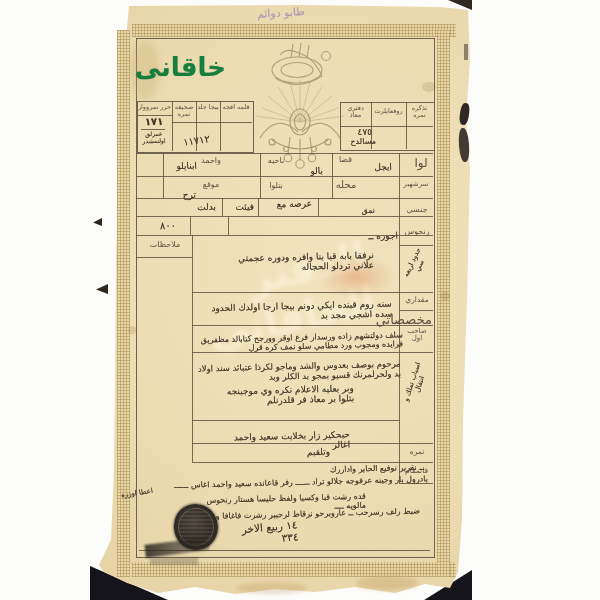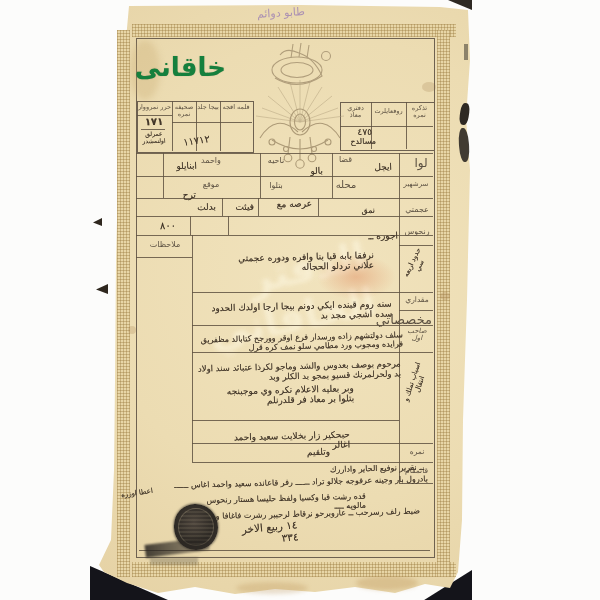--- a/index.html
+++ b/index.html
@@ -155,32 +155,32 @@
   <div class="t" style="left:198px;top:181px;width:26px;font-size:8px;">موقع</div>
   <div class="t" style="left:263px;top:182px;width:26px;font-size:8px;">بتلوا</div>
   <div class="t" style="left:333px;top:180px;width:26px;font-size:10px;">محله</div>
   <div class="hw" style="left:175px;top:190px;width:21px;font-size:9px;">ترح</div>
   <div class="t" style="left:400px;top:181px;width:32px;font-size:7px;">سرشهير</div>
 
   <div class="hw" style="left:188px;top:202px;width:28px;font-size:9px;">بدلت</div>
   <div class="hw" style="left:226px;top:202px;width:28px;font-size:9px;">فيئت</div>
   <div class="hw" style="left:266px;top:199px;width:46px;font-size:9px;">عرصه مع</div>
   <div class="hw" style="left:354px;top:206px;width:21px;font-size:8px;">نمق</div>
-  <div class="t" style="left:404px;top:206px;width:26px;font-size:8px;">عجمتي</div>
+  <div class="t" style="left:404px;top:206px;width:26px;font-size:8px;">جنسي</div>
 
   <div class="hw" style="left:155px;top:220px;width:26px;font-size:10px;text-align:center;">٨٠٠</div>
   <div class="hw" style="left:354px;top:231px;width:44px;font-size:9px;">اجوره ــ</div>
   <div class="t" style="left:404px;top:228px;width:26px;font-size:8px;">رنحوس</div>
 
   <div class="t" style="left:139px;top:241px;width:52px;font-size:8px;">ملاحظات</div>
 
   <div class="hw rot" style="left:396px;top:256px;width:40px;font-size:7px;transform:rotate(-65deg);text-align:center;">حدود اربعه سي</div>
   <div class="t" style="left:402px;top:296px;width:30px;font-size:7.5px;">مقداري</div>
   <div class="t" style="left:402px;top:313px;width:30px;font-size:13px;text-align:center;">مخصصاتي</div>
-  <div class="t" style="left:403px;top:328px;width:28px;font-size:7px;font-style:italic;">صاحب اول</div>
+  <div class="t" style="left:403px;top:328px;width:28px;font-size:7px;">صاحب اول</div>
   <div class="hw rot" style="left:390px;top:375px;width:52px;font-size:7px;transform:rotate(-72deg);text-align:center;">اسباب تملك و انتقال</div>
   <div class="t" style="left:402px;top:448px;width:30px;font-size:7.5px;">نمره</div>
   <div class="t" style="left:400px;top:467px;width:33px;font-size:7.5px;">قائمقام</div>
 
   <div class="hw" style="left:222px;top:252px;width:152px;font-size:9px;">نرفقا بابه قبا بنا وافره ودوره عجمتي علاني تردلو الحجاله</div>
   <div class="hw" style="left:204px;top:301px;width:188px;font-size:9px;">سنه روم قبنده ايكي دونم بيجا ارجا اولدك الحدود سده اشجي مجد بد</div>
   <div class="hw" style="left:195px;top:333px;width:208px;font-size:8px;">سلف دولتشهم زاده ورسدار فرع اوقر وورجح كتابالد مظفريق فرايده ومجوب ورد مطامي سلو نمف كره قرل</div>
   <div class="hw" style="left:197px;top:362px;width:204px;font-size:8.5px;">مرحوم بوصف بعدوس والشد وماجو لكرذا عتبائد سند اولاد بد ولحرلمرنك قسيو بمجو بد الكلر وبد</div>
   <div class="hw" style="left:214px;top:385px;width:140px;font-size:9px;">وبر بعليه الاعلام نكره وي موجبنجه بتلوا بر معاذ فر قلدرنلم</div>
   <div class="hw" style="left:228px;top:431px;width:122px;font-size:9px;">حبحكير زار بخلايت سعيد واحمد اغالر</div>

